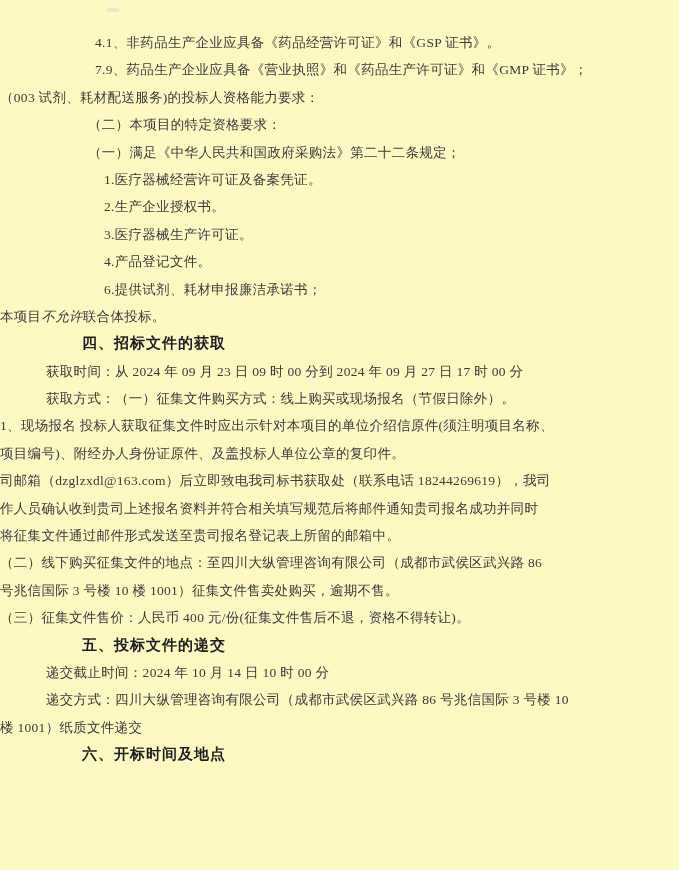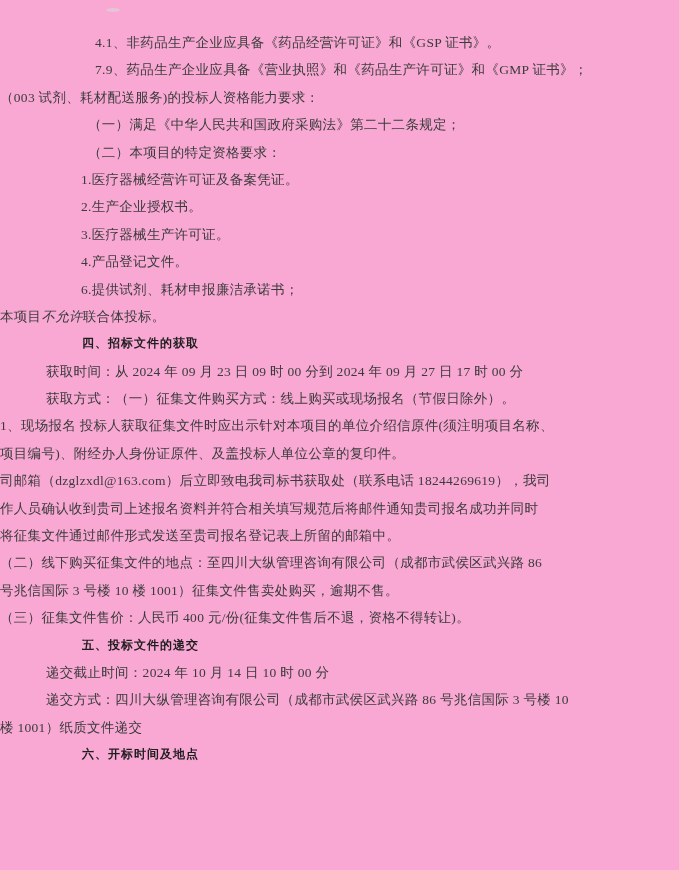--- a/index.html
+++ b/index.html
@@ -4,21 +4,21 @@
 <style>
   html, body {
     margin: 0;
     padding: 0;
     background: #ffffff;
   }
   .page {
     position: relative;
     width: 679px;
     height: 870px;
-    background: #f9a8d4;
+    background: #fef9c3;
     overflow: hidden;
     font-family: "Liberation Serif", "DejaVu Serif", serif;
     color: #3b3b3b;
   }
   
   .artifact {
     position: absolute;
     background: #d9d9d9;
     border-radius: 50%;
     opacity: 0.55;
@@ -34,45 +34,45 @@
   .line {
     height: 27.4px;
     line-height: 27.4px;
     font-size: 13.5px;
     letter-spacing: 0.3px;
     white-space: nowrap;
     color: #3b3b3b;
   }
   .line.h {
     font-weight: bold;
-    font-size: 12px;
+    font-size: 15px;
     letter-spacing: 1px;
     color: #1e1e1e;
     margin-left: 82px;
   }
   .line.flush { }
-  .line.list  { margin-left: 81px; }
+  .line.list  { margin-left: 104px; }
   .line.brk   { margin-left: 88px; }
   .line.sub   { margin-left: 95px; }
   .line.note  { }
   .line.ind   { margin-left: 46px; }
   .em { font-style: italic; }
 </style>
 </head>
 <body>
 
 <div class="page">
   <div class="artifact a1"></div>
   <div class="artifact a2"></div>
   <div class="doc" id="doc">
       <div class="line sub">4.1、非药品生产企业应具备《药品经营许可证》和《GSP 证书》。</div>
       <div class="line sub">7.9、药品生产企业应具备《营业执照》和《药品生产许可证》和《GMP 证书》；</div>
       <div class="line note">（003 试剂、耗材配送服务)的投标人资格能力要求：</div>
+      <div class="line brk">（二）本项目的特定资格要求：</div>
       <div class="line brk">（一）满足《中华人民共和国政府采购法》第二十二条规定；</div>
-      <div class="line brk">（二）本项目的特定资格要求：</div>
       <div class="line list">1.医疗器械经营许可证及备案凭证。</div>
       <div class="line list">2.生产企业授权书。</div>
       <div class="line list">3.医疗器械生产许可证。</div>
       <div class="line list">4.产品登记文件。</div>
       <div class="line list">6.提供试剂、耗材申报廉洁承诺书；</div>
       <div class="line note"><span>本项目</span><span class="em">不允许</span><span>联合体投标。</span></div>
       <div class="line h">四、招标文件的获取</div>
       <div class="line ind">获取时间：从 2024 年 09 月 23 日  09 时 00 分到 2024 年 09 月 27 日  17 时 00 分</div>
       <div class="line ind">获取方式：（一）征集文件购买方式：线上购买或现场报名（节假日除外）。</div>
       <div class="line flush">1、现场报名 投标人获取征集文件时应出示针对本项目的单位介绍信原件(须注明项目名称、</div>

